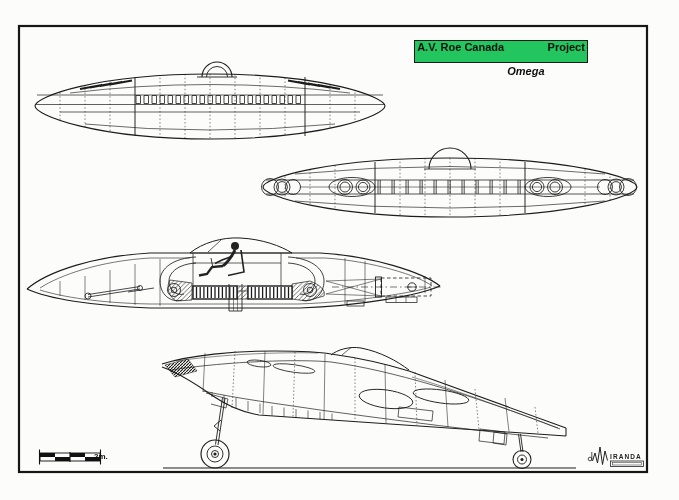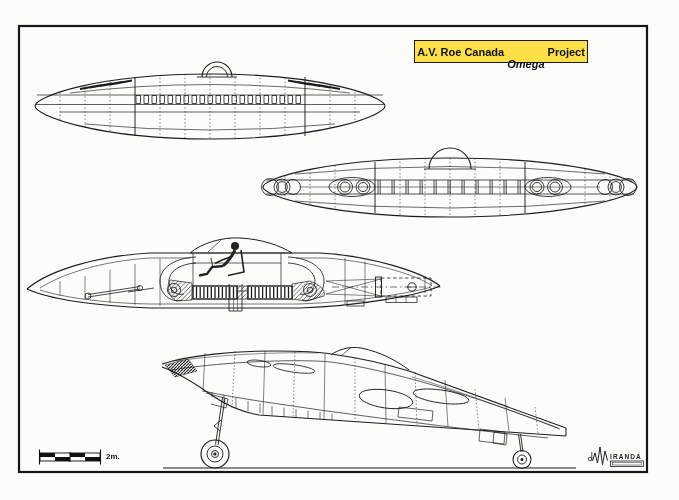--- a/index.html
+++ b/index.html
@@ -1,23 +1,23 @@
 <!DOCTYPE html>
 <html><head>
 <meta charset="utf-8">
 <style>
   html,body{margin:0;padding:0;background:#e9e9e7;}
   .page{position:relative;width:679px;height:500px;background:#fcfcfb;overflow:hidden;
         font-family:"Liberation Sans",sans-serif;color:#111;}
   .page svg{position:absolute;left:0;top:0;}
   .title-box{position:absolute;left:414px;top:40px;width:172px;height:21px;
-     border:1.7px solid #1a1a1a;background:#fde047;display:flex;align-items:center;
+     border:1.7px solid #1a1a1a;background:#22c55e;display:flex;align-items:flex-start;
      justify-content:center;font-size:11px;font-weight:700;white-space:nowrap;}
   .title-box i{font-style:italic;margin-top:24px;}
-  .scale-label{position:absolute;left:106px;top:452px;font-size:8px;font-weight:700;}
+  .scale-label{position:absolute;left:94px;top:452px;font-size:8px;font-weight:700;}
   .sig-letters{position:absolute;left:610px;top:452.5px;font-size:6.5px;font-weight:700;
      letter-spacing:1.1px;color:#222;}
 </style>
 </head>
 <body>
 
 <div class="page">
 
 <svg width="679" height="500" viewBox="0 0 679 500">
   <defs>

